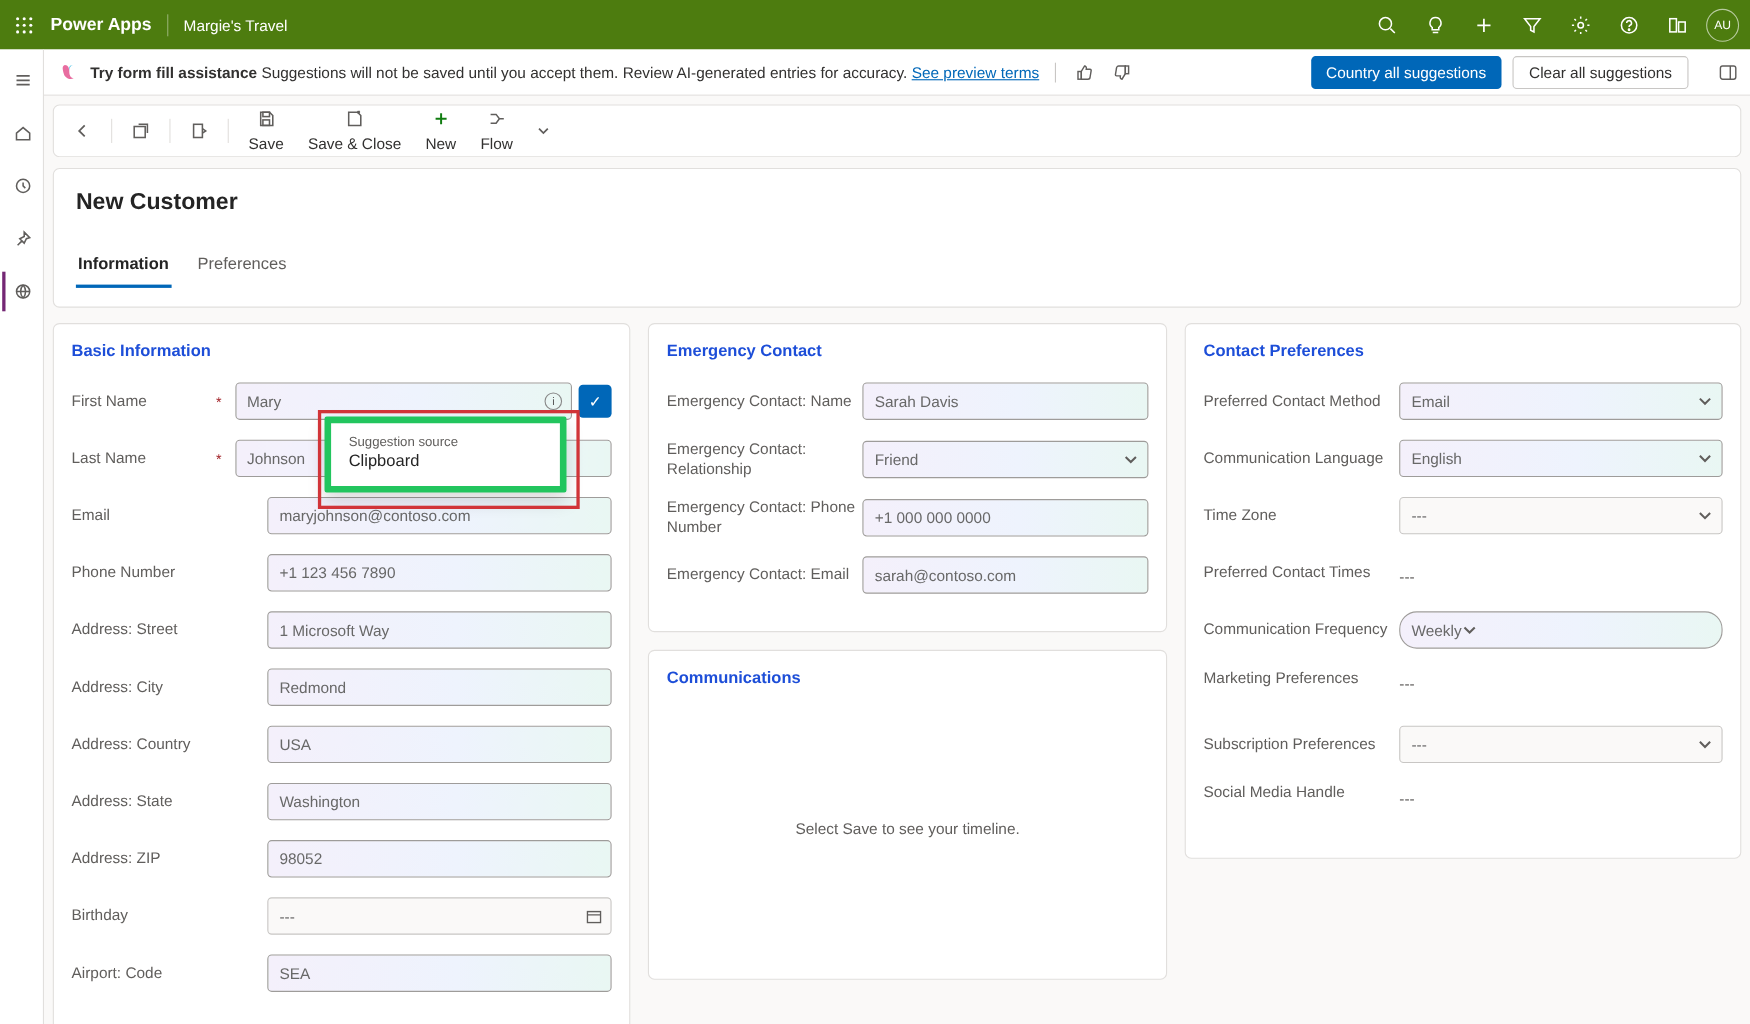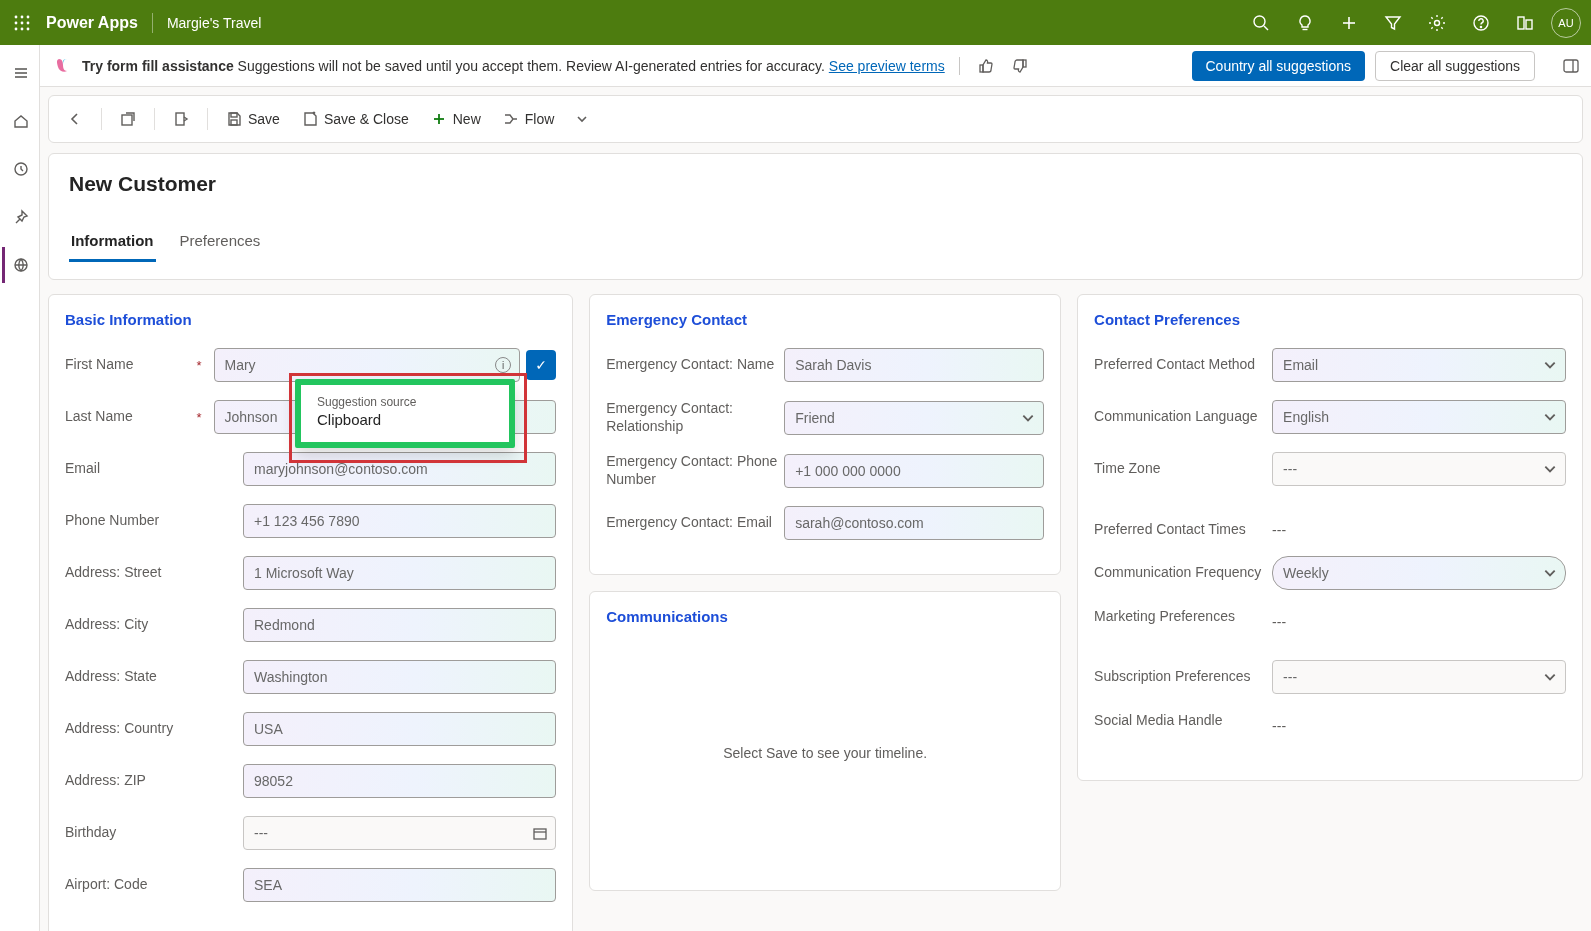--- a/index.html
+++ b/index.html
@@ -26,21 +26,21 @@
 .banner .bold { font-weight:600; }
 .banner a { color:#0067b8; text-decoration:underline; }
 .banner .divider2 { width:1px; height:18px; background:#c8c6c4; margin:0 4px; }
 .banner .spacer { flex:1; }
 .banner .btn-primary { background:#0067b8; color:#fff; border:none; padding:7px 14px; border-radius:4px; font-size:14px; cursor:pointer; }
 .banner .btn-secondary { background:#fff; color:#323130; border:1px solid #c8c6c4; padding:6px 14px; border-radius:4px; font-size:14px; cursor:pointer; }
 .banner .feedback-btn { width:24px; height:24px; display:flex; align-items:center; justify-content:center; color:#605e5c; cursor:pointer; }
 .banner .float-right { position:absolute; right:8px; }
 
 .cmd-bar { height:48px; background:#fff; border:1px solid #e1dfdd; margin:8px 8px 0 8px; border-radius:6px; display:flex; align-items:center; padding:0 10px; gap:6px; font-size:14px; color:#323130; }
-.cmd-bar .cmd-btn { display:flex; align-items:center; gap:6px; padding:6px 8px; cursor:pointer; border-radius:4px; }
+.cmd-bar .cmd-btn { display:flex; align-items:center; gap:6px; padding:6px 8px; cursor:pointer; border-radius:4px;flex-direction:column; }
 .cmd-bar .vdiv { width:1px; height:22px; background:#e1dfdd; margin:0 4px; }
 .cmd-bar .icon { width:16px; height:16px; display:flex; align-items:center; justify-content:center; color:#605e5c; }
 .cmd-bar .plus { color:#107c10; }
 .chev { margin-left:8px; color:#605e5c; cursor:pointer; }
 
 .content { flex:1; overflow:auto; padding:10px 8px 0 8px; background:#faf9f8; }
 .page-card { background:#fff; border:1px solid #e1dfdd; border-radius:6px; padding:18px 20px 16px 20px; }
 .page-title { font-size:21px; font-weight:600; color:#242424; margin-bottom:28px; }
 .tabs { display:flex; gap:22px; border-bottom:1px solid transparent; }
 .tab { font-size:15px; color:#605e5c; padding:8px 2px 10px 2px; cursor:pointer; }
@@ -328,29 +328,29 @@
                 <span>1 Microsoft Way</span>
               </div>
             </div>
           <div class="field-row">
               <div class="field-label">Address: City</div>
             <div class="sugg-input">
                 <span>Redmond</span>
               </div>
             </div>
           <div class="field-row">
+              <div class="field-label">Address: Country</div>
+            <div class="sugg-input">
+                <span>USA</span>
+              </div>
+            </div>
+          <div class="field-row">
               <div class="field-label">Address: State</div>
             <div class="sugg-input">
                 <span>Washington</span>
-              </div>
-            </div>
-          <div class="field-row">
-              <div class="field-label">Address: Country</div>
-            <div class="sugg-input">
-                <span>USA</span>
               </div>
             </div>
           <div class="field-row">
               <div class="field-label">Address: ZIP</div>
             <div class="sugg-input">
                 <span>98052</span>
               </div>
             </div>
           <div class="field-row">
               <div class="field-label">Birthday</div>
@@ -437,27 +437,27 @@
             </div>
           <div class="field-row">
               <div class="field-label">Time Zone</div>
             <div class="plain-input select">
                 <span>---</span>
                 <svg class="chevdown" fill="none" stroke="#605e5c" stroke-width="1.6" viewBox="0 0 12 12">
                   <path d="M2 4l4 4 4-4"></path>
                 </svg>
               </div>
             </div>
-          <div class="field-row" style="align-items:flex-end;">
+          <div class="field-row" style="align-items:center;">
               <div class="field-label">Preferred Contact Times</div>
             <div style="font-size:14px;color:#605e5c;padding-top:6px;">---</div>
             </div>
           <div class="field-row">
               <div class="field-label">Communication Frequency</div>
-            <div class="sugg-input" style="justify-content:space-between;padding-right:8px;border-radius:16px;">
+            <div class="sugg-input" style="padding-right:8px;border-radius:16px;">
                 <span>Weekly</span>
                 <svg class="chevdown" fill="none" stroke="#605e5c" stroke-width="1.6" viewBox="0 0 12 12">
                   <path d="M2 4l4 4 4-4"></path>
                 </svg>
               </div>
             </div>
           <div class="field-row" style="align-items:flex-start;">
               <div class="field-label">Marketing Preferences</div>
             <div style="font-size:14px;color:#605e5c;padding-top:6px;">---</div>
             </div>

